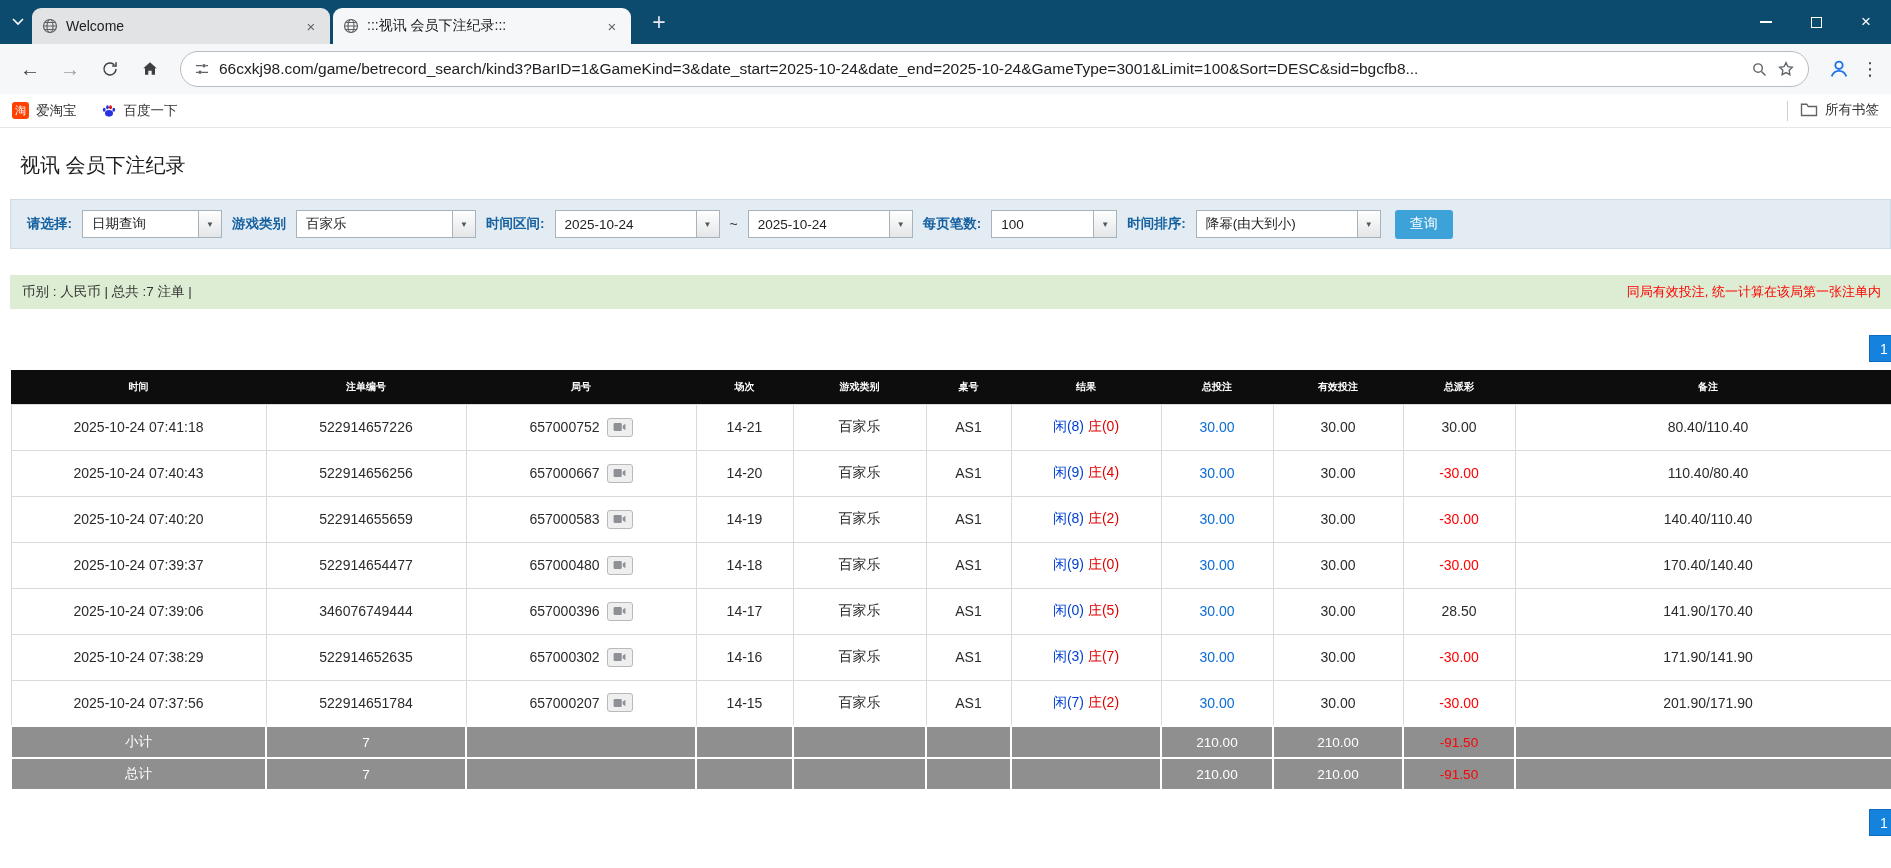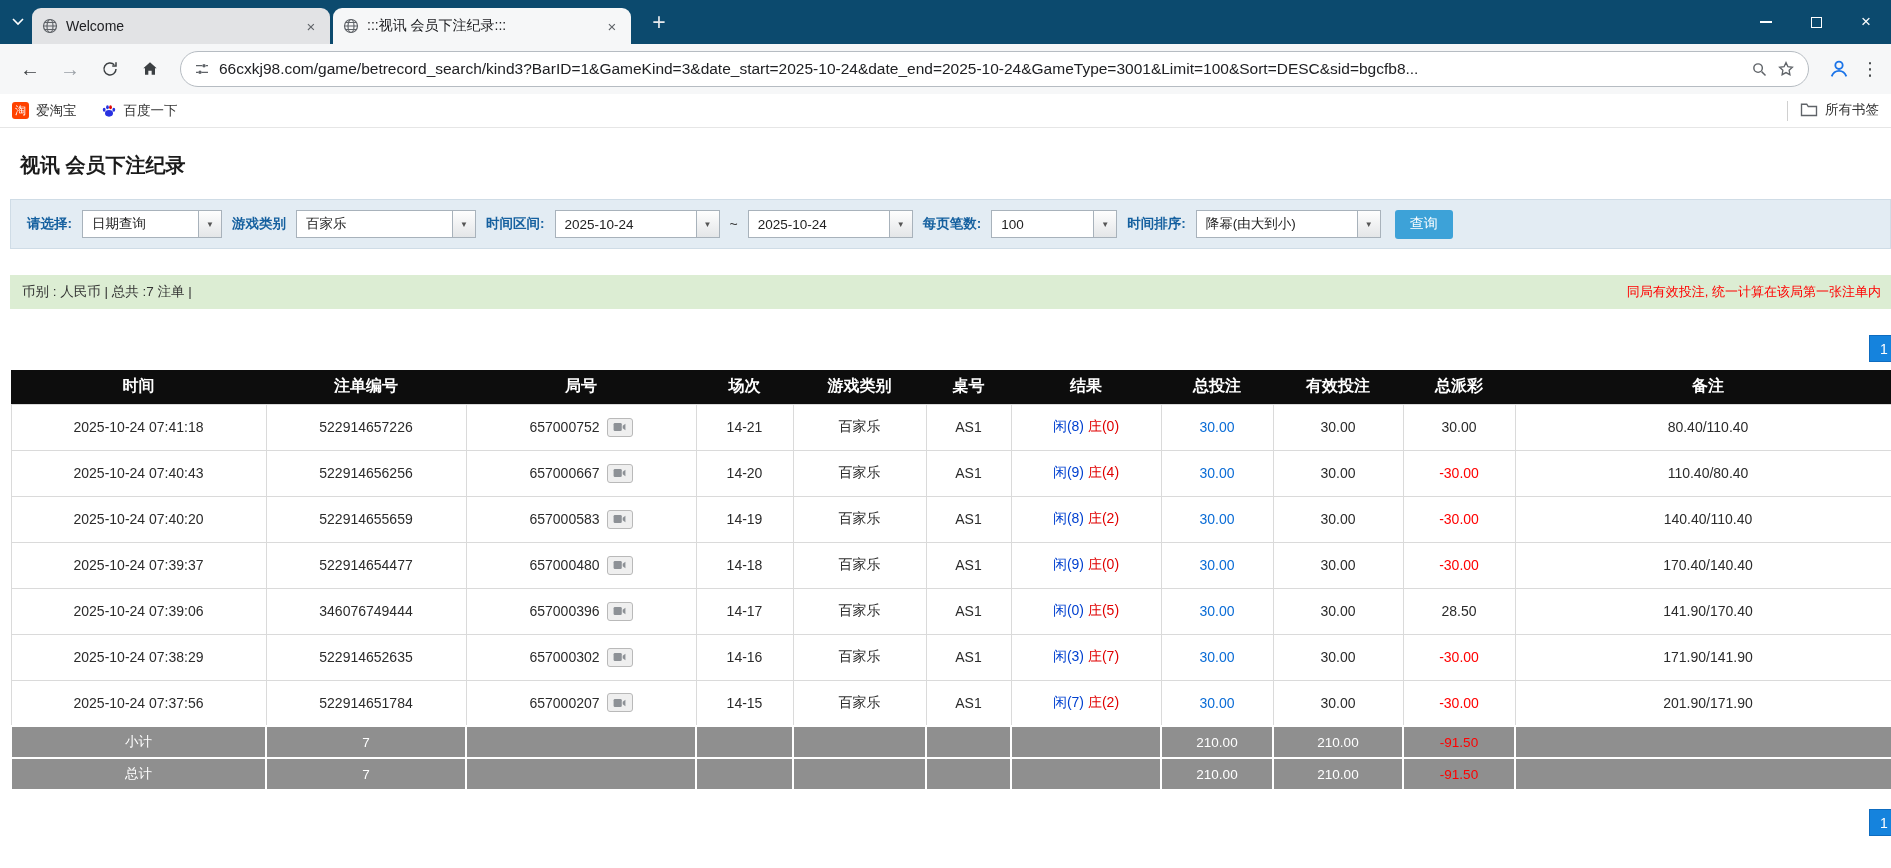--- a/index.html
+++ b/index.html
@@ -35,36 +35,36 @@
 .more{font-size:18px;width:18px}
 
 .bookmarksbar{height:34px;background:#fff;display:flex;align-items:center;padding:0 12px;gap:24px;font-size:13.5px;color:#333;border-bottom:1px solid #e6e6e6;white-space:nowrap}
 .bookmark{display:inline-flex;align-items:center;gap:7px;cursor:default}
 .fav-taobao{width:17px;height:17px;background:#ff4200;color:#fff;font-size:11px;display:inline-flex;align-items:center;justify-content:center;border-radius:3px}
 .bm-right{margin-left:auto;display:inline-flex;align-items:flex-start;gap:12px;overflow:hidden}
 .bm-divider{width:1px;height:20px;background:#d0d0d0;display:inline-block}
 
 
 .page{padding-top:24px}
-.page-title{font-size:20px;font-weight:700;color:#1b1b1b;margin:0 0 20px 20px}
+.page-title{font-size:20px;font-weight:400;color:#1b1b1b;margin:0 0 20px 20px}
 .filterbar{margin-left:10px;height:50px;background:var(--filter-bar-bg);border:1px solid #cfdce6;display:flex;align-items:center;padding:0 16px;gap:10px}
 .flabel{color:var(--filter-label-blue);font-weight:bold;font-size:13.5px;flex:0 0 auto}
 .combo{height:28px;background:#fff;border:1px solid #a8b2bb;display:inline-flex;align-items:stretch;flex:0 0 auto}
 .combo-value{display:flex;align-items:center;padding:0 9px;font-size:13.5px;color:#222;flex:1;white-space:nowrap;overflow:hidden}
 .combo-arrow{width:23px;border-left:1px solid #a8b2bb;background:linear-gradient(#fefefe,#e4e6e8);display:flex;align-items:center;justify-content:center;font-size:8px;color:#555}
 .tilde{color:#333;font-size:14px}
 .search-btn{height:29px;padding:0 15px;background:var(--search-button-bg);color:#fff;border:none;border-radius:3px;font-size:14px;margin-left:4px;font-family:inherit;cursor:pointer}
 .summarybar{margin:26px 0 0 10px;height:34px;background:var(--summary-bar-bg);display:flex;align-items:center;justify-content:space-between;padding:0 10px 0 12px;font-size:13.5px;color:#333}
 .summary-right{color:var(--negative-red);font-size:13px;white-space:nowrap}
 .pagerow{display:flex;justify-content:flex-end;margin:26px 0 8px}
 .pagerow.bottom{margin:18px 0 0}
 .page-btn{width:30px;height:27px;background:var(--pagination-bg);color:#fff;border:1px solid #0e6cc0;font-size:14px;margin-right:-8px;font-family:inherit}
 
 .records{margin-left:10px;width:1890px;border-collapse:collapse;table-layout:fixed;text-align:center;font-size:14px}
-.records th{background:var(--table-header-bg);color:#fff;height:34px;font-weight:bold;font-size:16px}
+.records th{background:var(--table-header-bg);color:#fff;height:34px;font-weight:bold;font-size:10px}
 .records td{height:46px;border:1px solid #dadada;color:#2b2b2b;background:#fff}
 .round-wrap{display:inline-flex;align-items:center;gap:7px}
 .cam-chip{width:26px;height:19px;background:#efefef;border:1px solid #b9b9b9;border-radius:3px;display:inline-flex;align-items:center;justify-content:center;cursor:pointer}
 .player{color:var(--player-blue)}
 .banker{color:var(--banker-red)}
 .betlink{color:var(--link-blue);cursor:pointer}
 .payout.neg{color:var(--negative-red)}
 .records tr.sumrow td{background:var(--summary-row-bg);color:#fff;height:32px;border:2px solid #fff;font-size:13.5px}
 .records tr.sumrow td.sum-neg{color:var(--negative-red)}
 </style>

